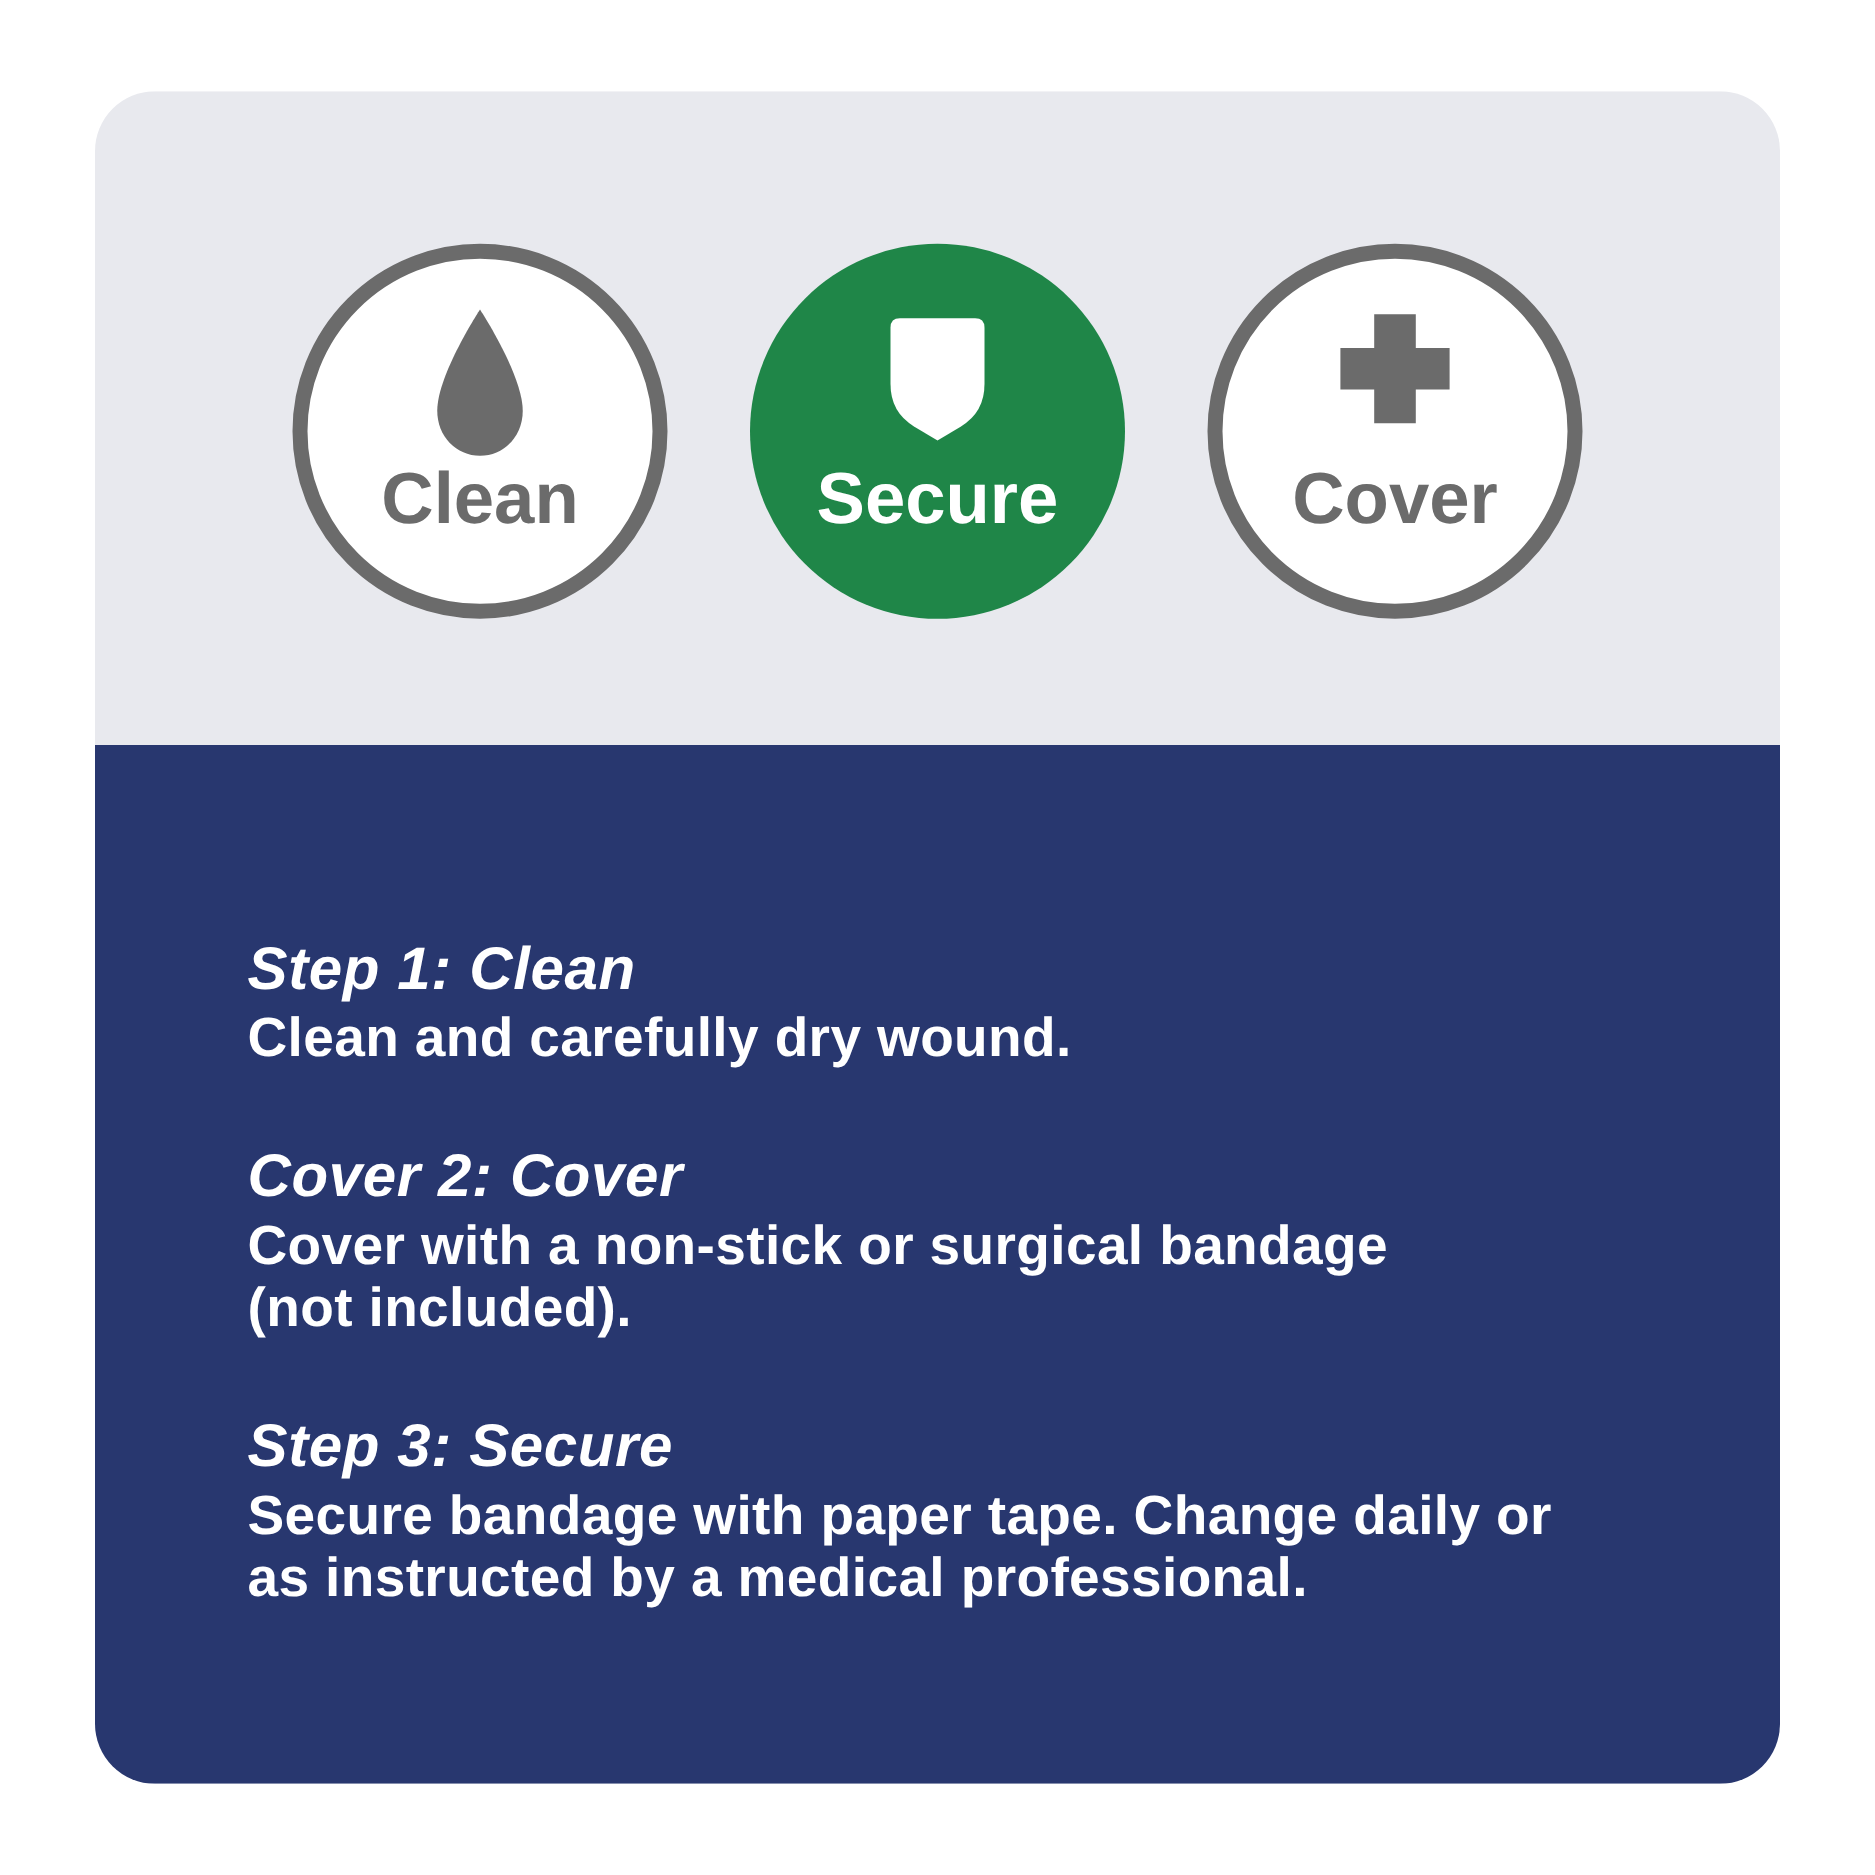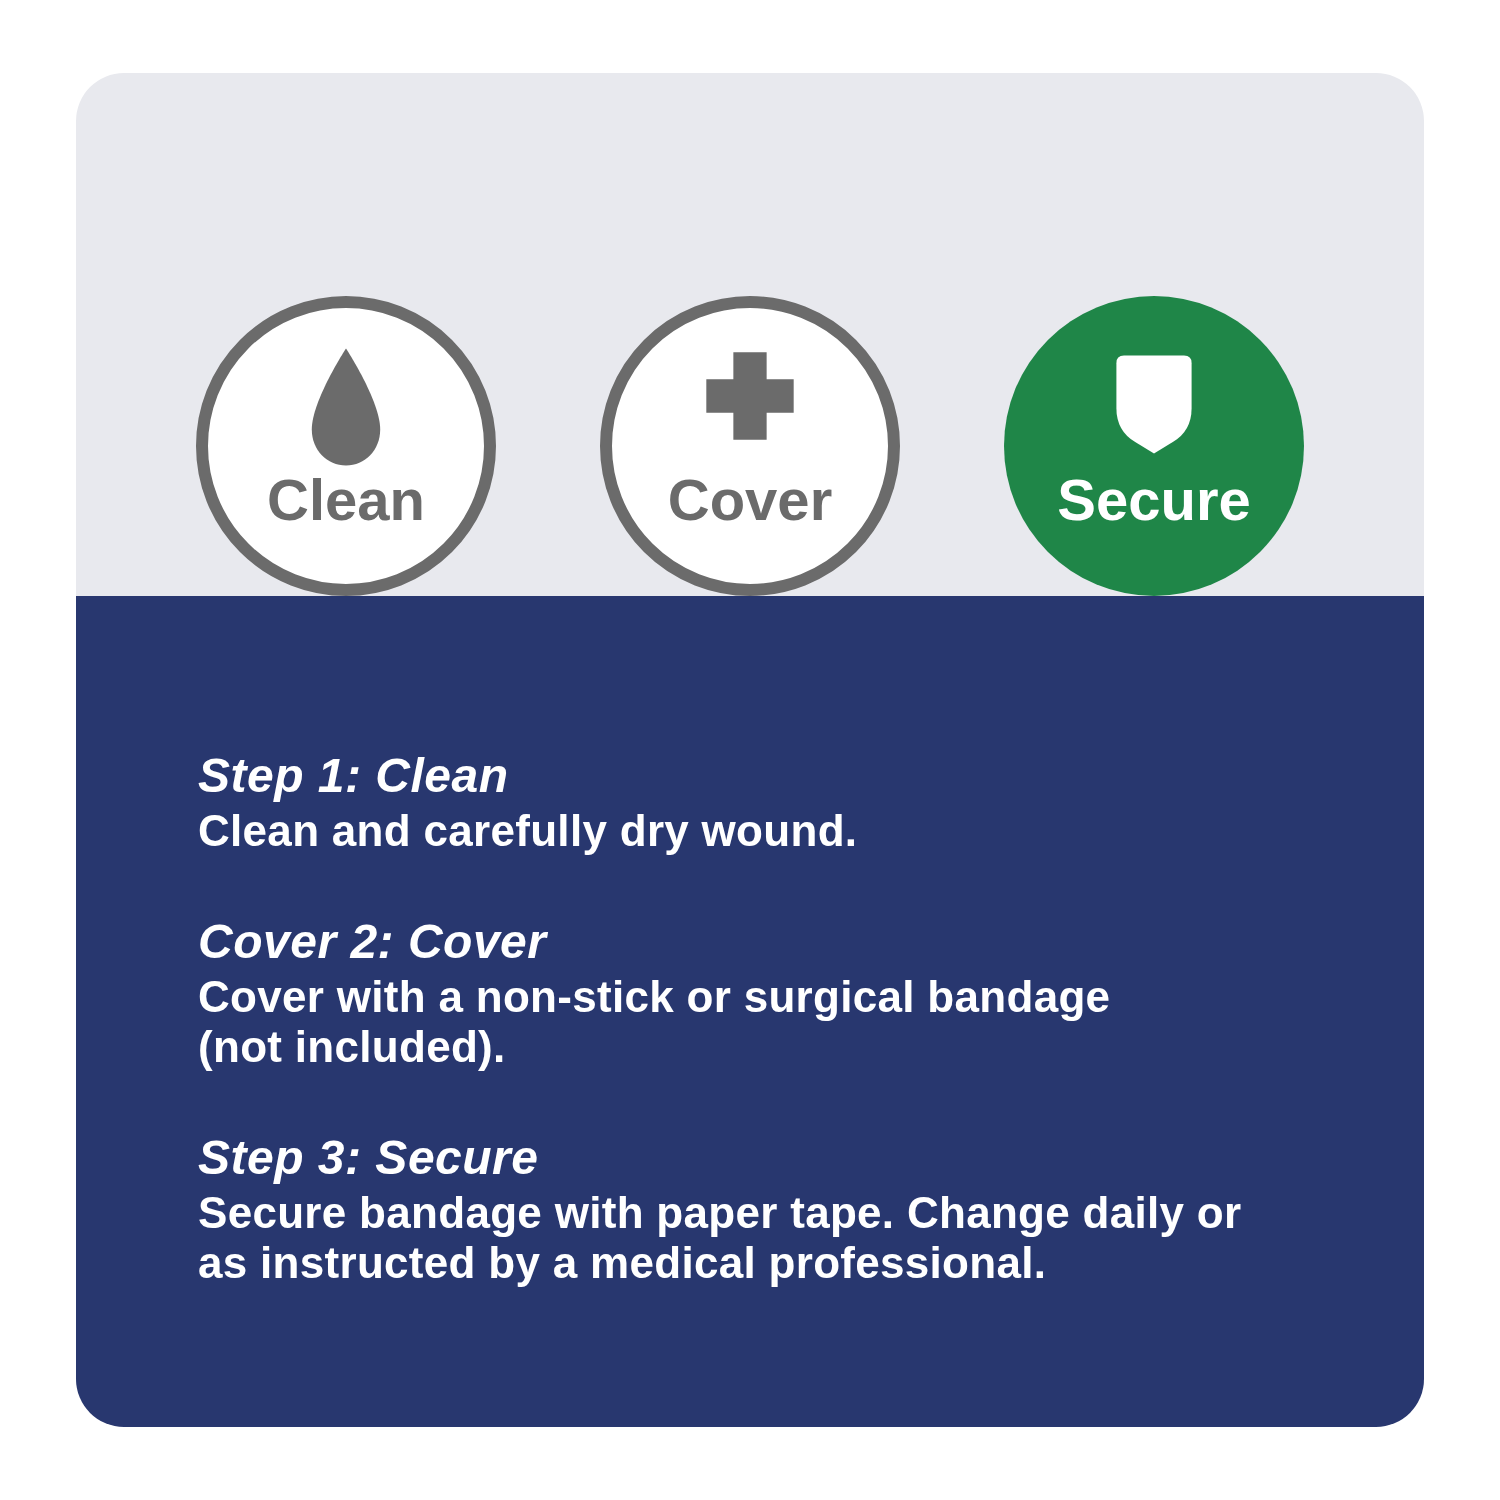--- a/index.html
+++ b/index.html
@@ -18,22 +18,22 @@
     height: 1354px;
     border-radius: 48px;
     overflow: hidden;
   }
   .card-top {
     position: relative;
     height: 523px;
     background: #e8e9ee;
     display: flex;
     justify-content: center;
-    align-items: flex-end;
-    gap: 104px;
+    align-items: flex-start;
+    gap: 66px;
     padding-top: 122px;
     box-sizing: border-box;
   }
   .badge {
     position: relative;
     width: 300px;
     height: 300px;
     border-radius: 50%;
     box-sizing: border-box;
     flex: 0 0 auto;
@@ -108,36 +108,36 @@
 
     <div class="badge outline">
       <span class="icon">
         <svg width="90" height="128" viewBox="0 0 100 140" aria-hidden="true">
           <path d="M50 4 C50 4 12 62 12 94 C12 117 29 134 50 134 C71 134 88 117 88 94 C88 62 50 4 50 4 Z" fill="#6b6b6b"></path>
         </svg>
       </span>
       <span class="label">Clean</span>
     </div>
 
+    <div class="badge filled">
+      <span class="icon">
+        <svg width="94" height="113" viewBox="0 0 100 120" aria-hidden="true">
+          <path d="M18 8 H82 Q90 8 90 16 V64 Q90 88 70 100 L50 112 L30 100 Q10 88 10 64 V16 Q10 8 18 8 Z" fill="#ffffff"></path>
+        </svg>
+      </span>
+      <span class="label">Secure</span>
+    </div>
+
     <div class="badge outline">
       <span class="icon">
         <svg width="104" height="104" viewBox="0 0 100 100" aria-hidden="true">
           <path d="M34 8 H66 V34 H92 V66 H66 V92 H34 V66 H8 V34 H34 Z" fill="#6b6b6b"></path>
         </svg>
       </span>
       <span class="label">Cover</span>
-    </div>
-
-    <div class="badge filled">
-      <span class="icon">
-        <svg width="94" height="113" viewBox="0 0 100 120" aria-hidden="true">
-          <path d="M18 8 H82 Q90 8 90 16 V64 Q90 88 70 100 L50 112 L30 100 Q10 88 10 64 V16 Q10 8 18 8 Z" fill="#ffffff"></path>
-        </svg>
-      </span>
-      <span class="label">Secure</span>
     </div>
 
   </div>
 
   <div class="card-bottom">
 
     <div class="step-block">
       <div class="step-heading">Step 1: Clean</div>
       <div class="step-body">Clean and carefully dry wound.</div>
     </div>

